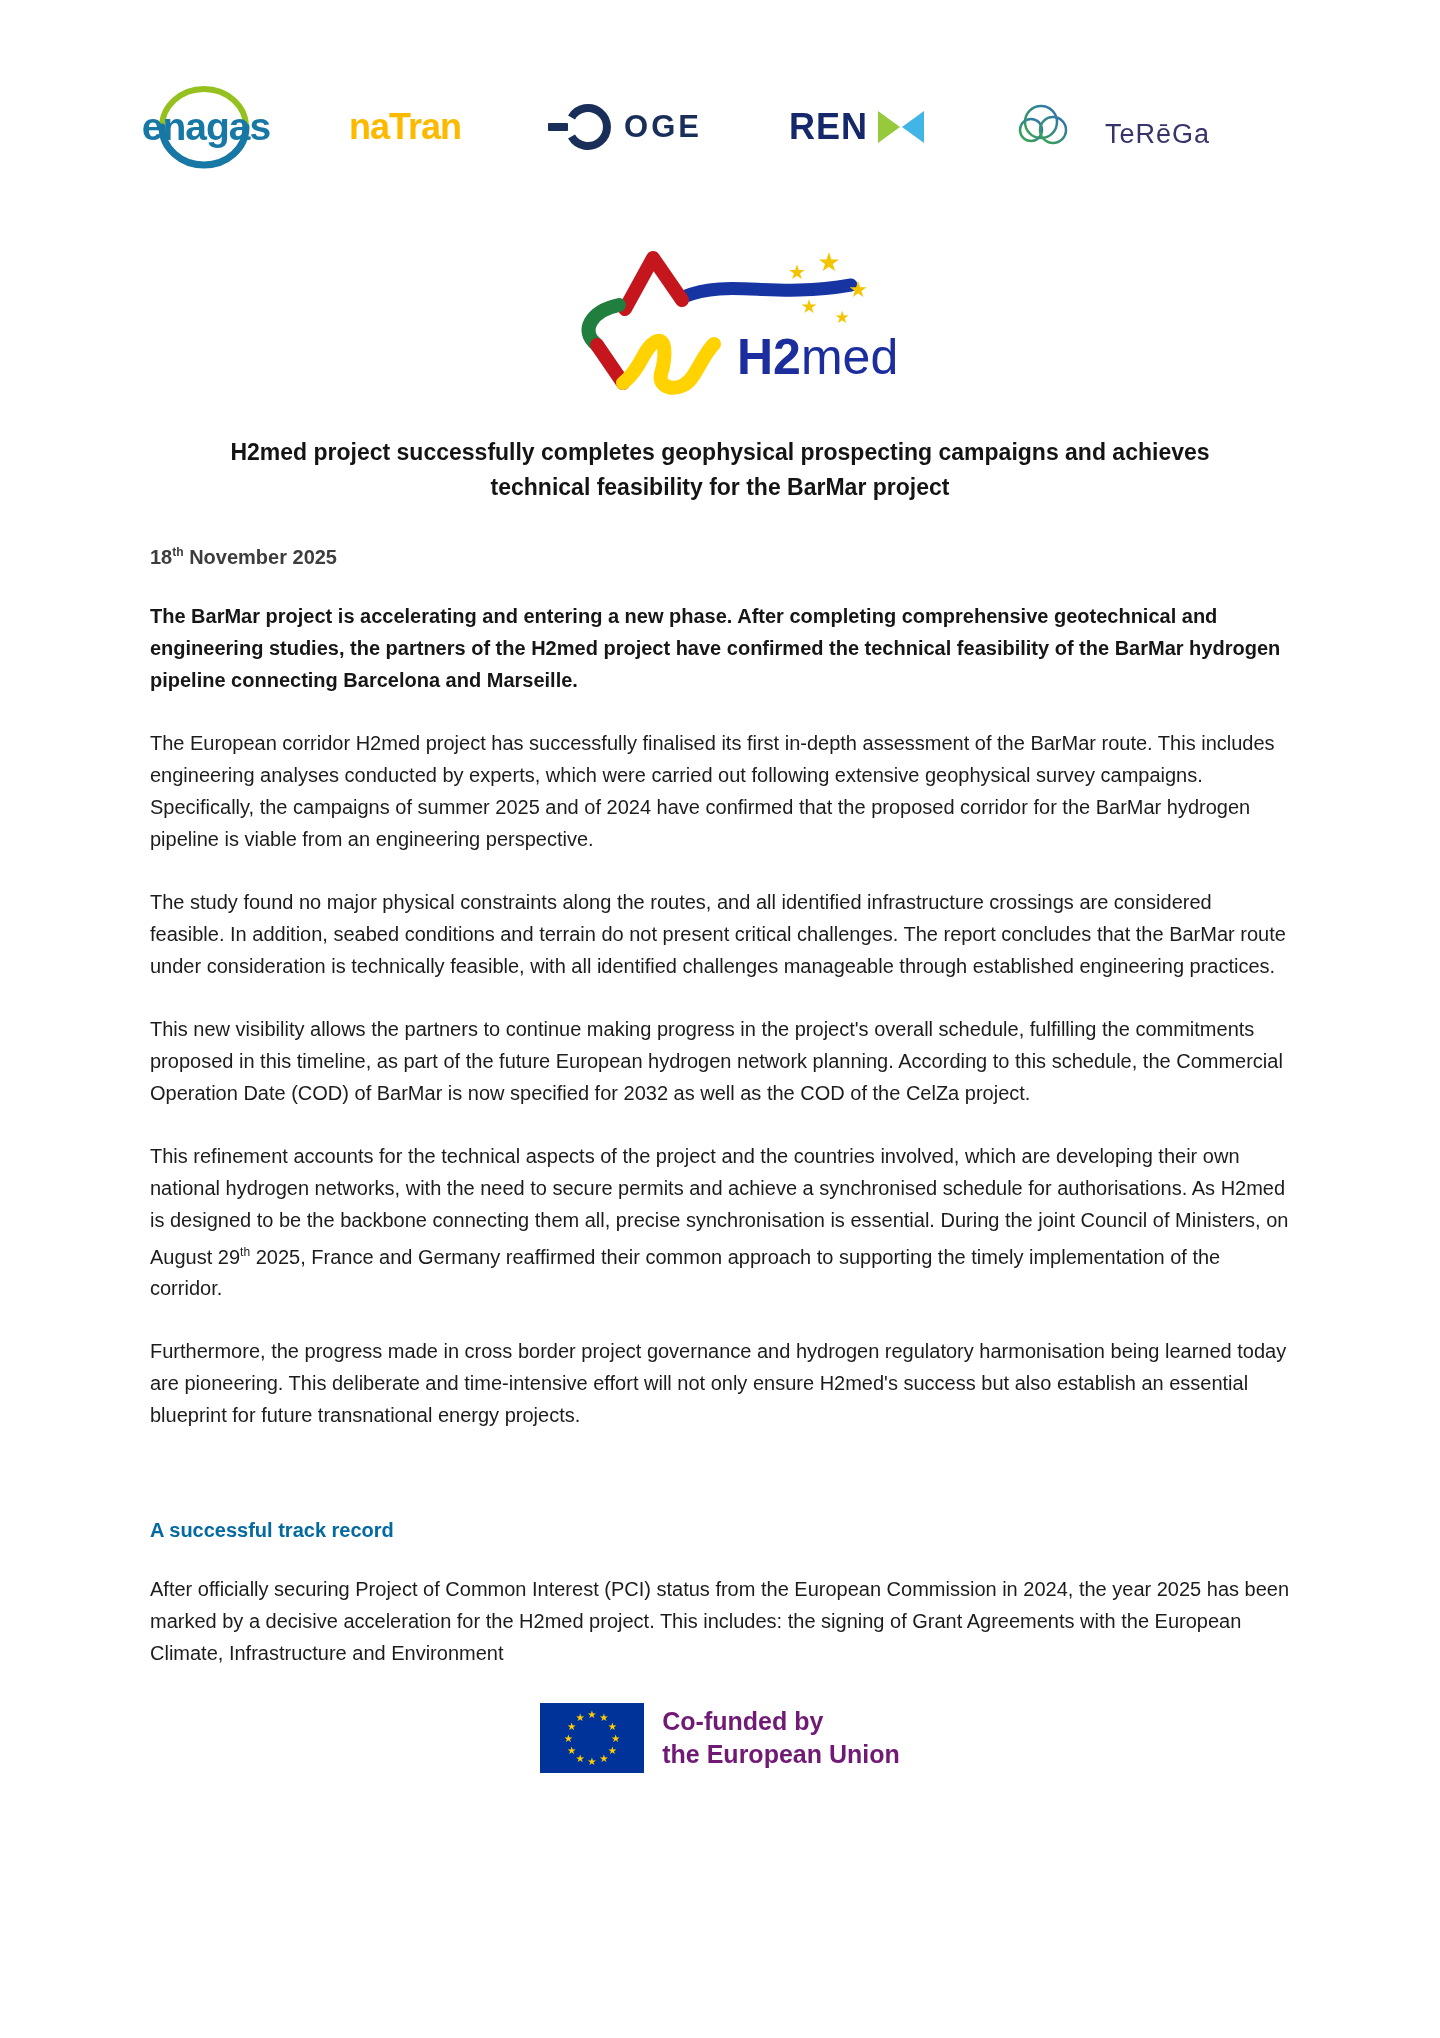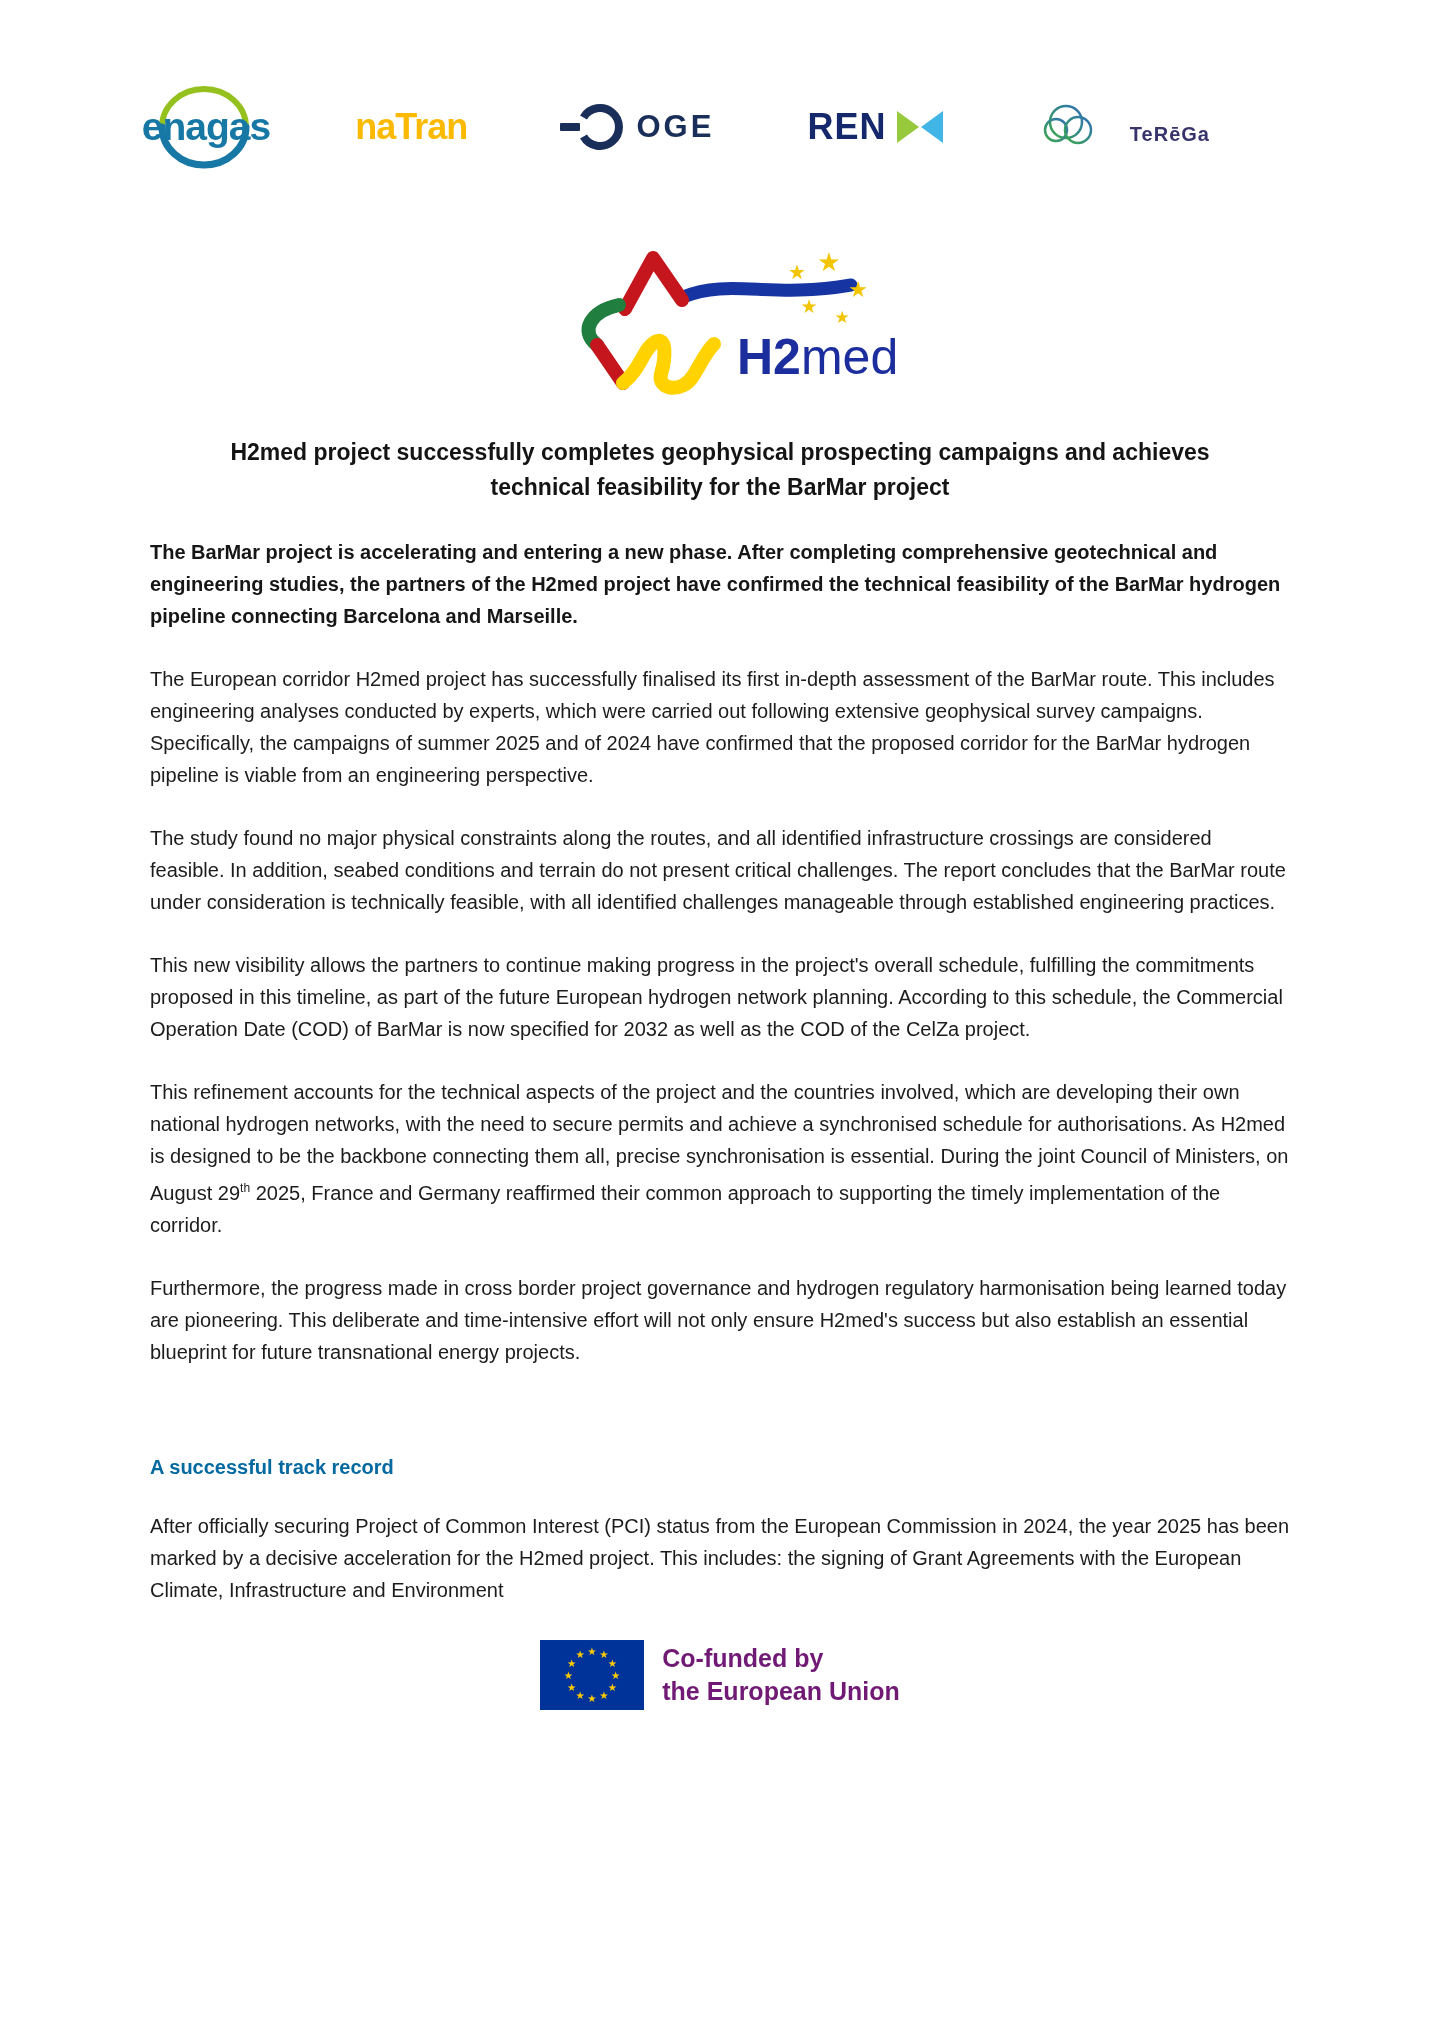--- a/index.html
+++ b/index.html
@@ -45,21 +45,21 @@
   }
 
   .logo-ren { gap: 10px; }
   .logo-ren .wordmark {
     font-size: 36px; font-weight: bold; color: #14286B;
     letter-spacing: 1px;
   }
 
   .logo-terega { gap: 10px; }
   .logo-terega .wordmark {
-    font-size: 20px; font-weight: bold; color: #37346B;
+    font-size: 27px; font-weight: normal; color: #37346B;
     letter-spacing: 1px;
     margin-top: 15px;
   }
 
   
   .h2med-wrap { display: flex; justify-content: center; margin-top: 74px; }
   .h2med { position: relative; width: 330px; height: 160px; }
   .h2med svg { position: absolute; left: 0; top: 0; }
   .h2med .brand {
     position: absolute; left: 146px; top: 86px;
@@ -180,20 +180,21 @@
         <text x="287" y="80" font-size="17" fill="#F2C500" text-anchor="middle" font-family="DejaVu Sans, sans-serif">★</text>
       </svg>
       <div class="brand">
         <span class="b">H2</span><span class="r">med</span>
       </div>
     </div>
   </div>
 
   <h1 class="title">H2med project successfully completes geophysical prospecting campaigns and achieves technical feasibility for the BarMar project</h1>
 
+  <p class="date-line"><span>18</span><sup>th</sup><span> November 2025</span></p>
 
   <p class="para lead">The BarMar project is accelerating and entering a new phase. After completing comprehensive geotechnical and engineering studies, the partners of the H2med project have confirmed the technical feasibility of the BarMar hydrogen pipeline connecting Barcelona and Marseille.</p>
 
   <p class="para">The European corridor H2med project has successfully finalised its first in-depth assessment of the BarMar route. This includes engineering analyses conducted by experts, which were carried out following extensive geophysical survey campaigns. Specifically, the campaigns of summer 2025 and of 2024 have confirmed that the proposed corridor for the BarMar hydrogen pipeline is viable from an engineering perspective.</p>
 
   <p class="para">The study found no major physical constraints along the routes, and all identified infrastructure crossings are considered feasible. In addition, seabed conditions and terrain do not present critical challenges. The report concludes that the BarMar route under consideration is technically feasible, with all identified challenges manageable through established engineering practices.</p>
 
   <p class="para">This new visibility allows the partners to continue making progress in the project's overall schedule, fulfilling the commitments proposed in this timeline, as part of the future European hydrogen network planning. According to this schedule, the Commercial Operation Date (COD) of BarMar is now specified for 2032  as well as the COD of the CelZa project.</p>
 
   <p class="para"><span>This refinement accounts for the technical aspects of the project and the countries involved, which are developing their own national hydrogen networks, with the need to secure permits and achieve a synchronised schedule for authorisations. As H2med is designed to be the backbone connecting them all, precise synchronisation is essential. During the joint Council of Ministers, on August 29</span><sup>th</sup><span> 2025, France and Germany reaffirmed their common approach to supporting the timely implementation of the corridor.</span></p>

